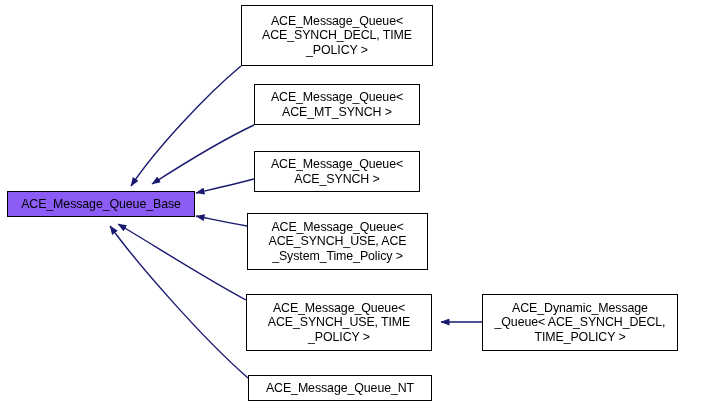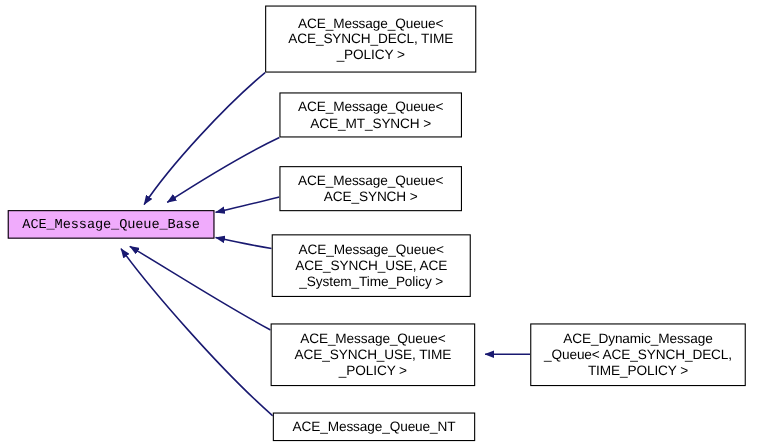--- a/index.html
+++ b/index.html
@@ -34,23 +34,22 @@
     align-items: center;
     justify-content: center;
     text-align: center;
     font-size: 12.4px;
     line-height: 14.4px;
     letter-spacing: -0.1px;
     white-space: pre-line;
     padding: 0 2px;
   }
   .node.base {
-    background: #f0abfc;
+    background: #8b5cf6;
     border: 1px solid #000000;
-    font-family: Liberation Mono, monospace;
   }
   .node-label {
     display: block;
     width: 100%;
   }
 </style>
 </head>
 <body>
 
 <div id="canvas">

